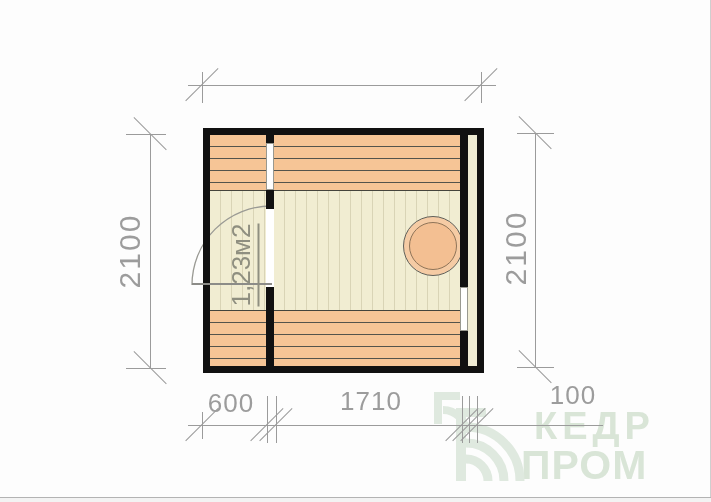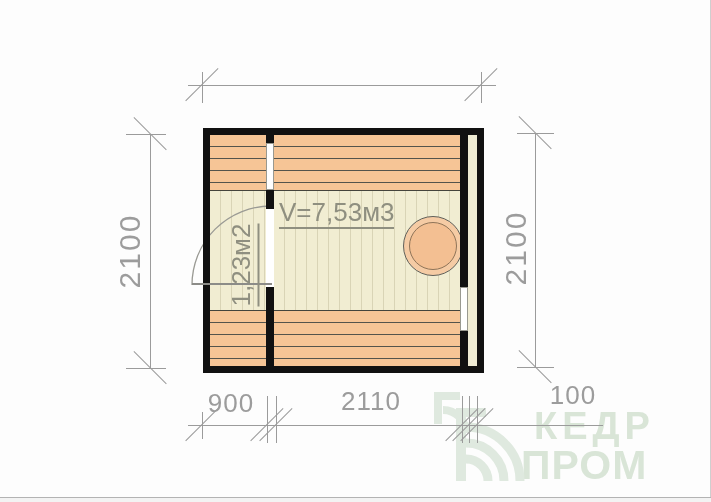--- a/index.html
+++ b/index.html
@@ -107,23 +107,20 @@
   <div class="abs wall" style="left:203px;top:128px;width:7px;height:245px;"></div>
   <div class="abs wall" style="left:477px;top:128px;width:7px;height:245px;"></div>
   <div class="abs wall" style="left:460px;top:135px;width:8px;height:231px;"></div>
   <div class="abs wall" style="left:266px;top:135px;width:8px;height:231px;"></div>
 
   <div class="abs window" style="left:266px;top:143px;width:8px;height:47px;"></div>
   <div class="abs opening" style="left:266px;top:209px;width:8px;height:78px;"></div>
   <div class="abs window" style="left:460px;top:287px;width:8px;height:44px;"></div>
   <div class="abs door-leaf" style="left:192px;top:283px;width:80px;height:2px;"></div>
 
-  <div class="abs room-label" style="left:279px;top:199px;">
-    <span class="underlined">V=7,53м3</span>
-  </div>
   <div class="abs room-label rot" style="left:193px;top:250px;width:95px;height:30px;line-height:30px;">
     <span class="underlined">1,23м2</span>
   </div>
 
   <div class="abs dim dline" style="left:188px;top:85px;width:308px;height:1px;"></div>
   <div class="abs dim dline" style="left:202px;top:72px;width:1px;height:31px;"></div>
   <div class="abs dim dline" style="left:481px;top:72px;width:1px;height:31px;"></div>
   <div class="abs dim tick tick-fwd" style="left:179px;top:84px;"></div>
   <div class="abs dim tick tick-fwd" style="left:458px;top:84px;"></div>
 
@@ -147,19 +144,19 @@
   <div class="abs dim dline" style="left:276px;top:396px;width:1px;height:47px;"></div>
   <div class="abs dim dline" style="left:462px;top:396px;width:1px;height:47px;"></div>
   <div class="abs dim dline" style="left:469px;top:396px;width:1px;height:47px;"></div>
   <div class="abs dim dline" style="left:477px;top:396px;width:1px;height:47px;"></div>
   <div class="abs dim tick tick-fwd" style="left:179px;top:424px;"></div>
   <div class="abs dim tick tick-fwd" style="left:244px;top:424px;"></div>
   <div class="abs dim tick tick-fwd" style="left:253px;top:424px;"></div>
   <div class="abs dim tick tick-fwd" style="left:439px;top:424px;"></div>
   <div class="abs dim tick tick-fwd" style="left:446px;top:424px;"></div>
   <div class="abs dim tick tick-fwd" style="left:454px;top:424px;"></div>
-  <div class="abs dim dim-label dim-small" style="left:181px;top:390px;width:100px;">900</div>
-  <div class="abs dim dim-label dim-small" style="left:306px;top:388px;width:130px;">2110</div>
+  <div class="abs dim dim-label dim-small" style="left:181px;top:390px;width:100px;">600</div>
+  <div class="abs dim dim-label dim-small" style="left:306px;top:388px;width:130px;">1710</div>
   <div class="abs dim dim-label dim-small" style="left:523px;top:382px;width:100px;">100</div>
 
   <div class="abs footer-strip"></div>
 
 </div>
 
 </body></html>

